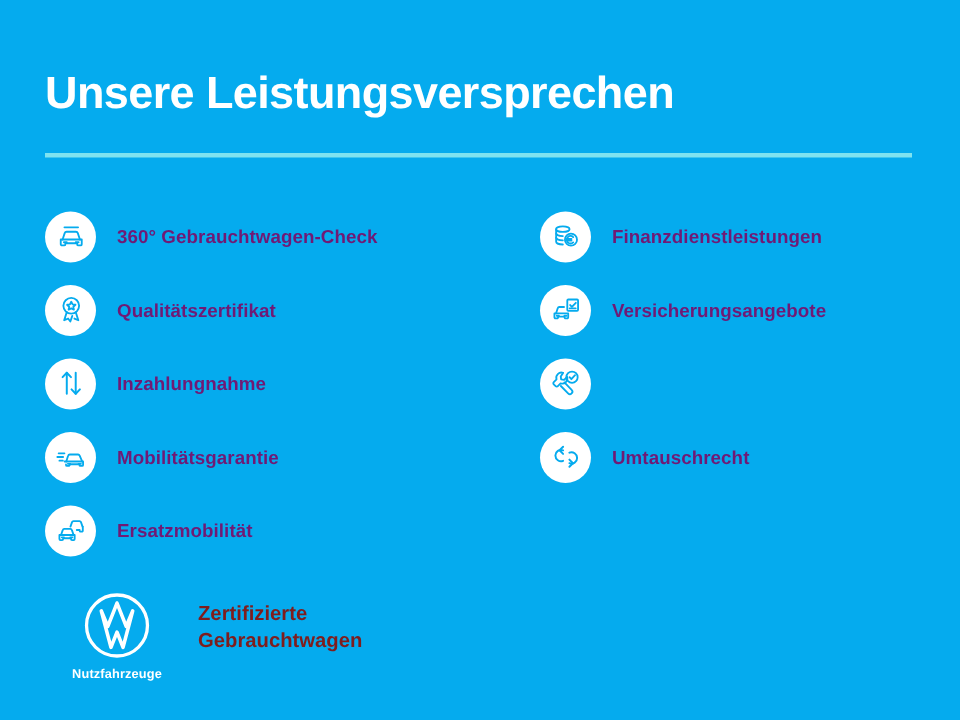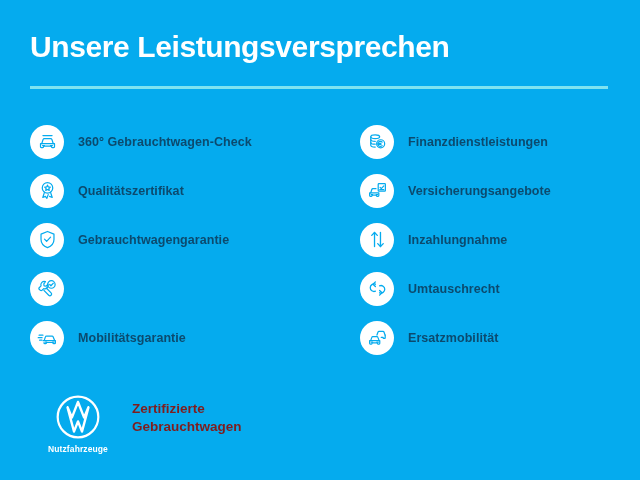--- a/index.html
+++ b/index.html
@@ -13,21 +13,21 @@
   body {
     background: #05ABEE;
     font-family: "Liberation Sans", sans-serif;
     color: #ffffff;
     position: relative;
   }
 
   .poster {
     position: absolute;
     inset: 0;
-    padding: 0 30px;
+    padding: 16px 30px;
   }
 
   
   .header {
     padding-top: 30px;
   }
 
   .page-title {
     font-size: 30px;
     font-weight: bold;
@@ -73,21 +73,21 @@
   .promise-badge svg {
     width: 21px;
     height: 21px;
     display: block;
   }
 
   .promise-label {
     font-size: 12.5px;
     font-weight: bold;
     letter-spacing: 0.05px;
-    color: #0c4a6e;
+    color: #701a75;
     white-space: nowrap;
   }
 
   
   .brand {
     position: absolute;
     left: 30px;
     bottom: 26px;
     display: flex;
     align-items: flex-start;
@@ -184,29 +184,20 @@
           <path d="m4.2 14.8 1.3-4a1.3 1.3 0 0 1 1.2-.9h3.6"></path>
           <path d="M4.8 16.6h1.6M10.6 16.6h1.6"></path>
           <rect x="12.8" y="4.2" width="8.2" height="8.6" rx="0.8"></rect>
           <path d="m15 8.4 1.3 1.4 3-3.1"></path>
           <path d="M14.6 11h4.6"></path>
         </svg>
       </span>
       <span class="promise-label">Versicherungsangebote</span>
     </div>
 
-    <div class="promise-item">
-      <span class="promise-badge">
-        <svg viewBox="0 0 24 24" fill="none" stroke="#05ABEE" stroke-width="1.4" stroke-linecap="round" stroke-linejoin="round">
-          <path d="M12 2.8 4.6 5.9v6.2c0 4.3 3 7.6 7.4 9.1 4.4-1.5 7.4-4.8 7.4-9.1V5.9z"></path>
-          <path d="m8.6 11.6 2.4 2.5 4.5-4.8"></path>
-        </svg>
-      </span>
-      <span class="promise-label">Gebrauchtwagengarantie</span>
-    </div>
 
     <div class="promise-item">
       <span class="promise-badge">
         <svg viewBox="0 0 24 24" fill="none" stroke="#05ABEE" stroke-width="1.5" stroke-linecap="round" stroke-linejoin="round">
           <path d="M8.6 20V4"></path>
           <path d="m5.4 7.3 3.2-3.3 3.2 3.3"></path>
           <path d="M15.4 4v16"></path>
           <path d="m12.2 16.7 3.2 3.3 3.2-3.3"></path>
         </svg>
       </span>
@@ -219,40 +210,40 @@
           <path d="M9.6 4.1a3.9 3.9 0 0 0-5 4.9l-2.1 2.1a1.2 1.2 0 0 0 0 1.7l1.4 1.4a1.2 1.2 0 0 0 1.7 0l2.1-2.1a3.9 3.9 0 0 0 4.9-5L10.4 9.4 8.1 9.1 7.8 6.8z"></path>
           <circle cx="16.4" cy="7.4" r="4.3"></circle>
           <path d="m14.5 7.4 1.4 1.5 2.8-3"></path>
           <path d="m7.9 14.1 5.5 5.6a1.9 1.9 0 0 0 2.7-2.7l-5.5-5.6"></path>
         </svg>
       </span>
     </div>
 
     <div class="promise-item">
       <span class="promise-badge">
+        <svg viewBox="0 0 24 24" fill="none" stroke="#05ABEE" stroke-width="1.4" stroke-linecap="round" stroke-linejoin="round">
+          <path d="M7 15.6h14v2.6a.8.8 0 0 1-.8.8H19a.8.8 0 0 1-.8-.8v-.5h-7.4v.5a.8.8 0 0 1-.8.8H8.8a.8.8 0 0 1-.8-.8v-.3"></path>
+          <path d="m8.2 15.6 1.4-4.3a1.4 1.4 0 0 1 1.3-1h6.3a1.4 1.4 0 0 1 1.2.8l1.9 4.5"></path>
+          <path d="M9.4 17.4h1.8M17.6 17.4h1.8"></path>
+          <path d="M2.4 9.4h4.4M1.4 12.2h4.4M3 15h2.6"></path>
+        </svg>
+      </span>
+      <span class="promise-label">Mobilitätsgarantie</span>
+    </div>
+
+    <div class="promise-item">
+      <span class="promise-badge">
         <svg viewBox="0 0 24 24" fill="none" stroke="#05ABEE" stroke-width="1.5" stroke-linecap="round" stroke-linejoin="round">
           <path d="M9.6 7.1a4.3 4.3 0 1 0 0 8"></path>
           <path d="M14.4 16.9a4.3 4.3 0 1 0 0-8"></path>
           <path d="m9.6 4.4-2.7 2.7 2.7 2.7"></path>
           <path d="m14.4 19.6 2.7-2.7-2.7-2.7"></path>
         </svg>
       </span>
       <span class="promise-label">Umtauschrecht</span>
-    </div>
-
-    <div class="promise-item">
-      <span class="promise-badge">
-        <svg viewBox="0 0 24 24" fill="none" stroke="#05ABEE" stroke-width="1.4" stroke-linecap="round" stroke-linejoin="round">
-          <path d="M7 15.6h14v2.6a.8.8 0 0 1-.8.8H19a.8.8 0 0 1-.8-.8v-.5h-7.4v.5a.8.8 0 0 1-.8.8H8.8a.8.8 0 0 1-.8-.8v-.3"></path>
-          <path d="m8.2 15.6 1.4-4.3a1.4 1.4 0 0 1 1.3-1h6.3a1.4 1.4 0 0 1 1.2.8l1.9 4.5"></path>
-          <path d="M9.4 17.4h1.8M17.6 17.4h1.8"></path>
-          <path d="M2.4 9.4h4.4M1.4 12.2h4.4M3 15h2.6"></path>
-        </svg>
-      </span>
-      <span class="promise-label">Mobilitätsgarantie</span>
     </div>
 
     <div class="promise-item">
       <span class="promise-badge">
         <svg viewBox="0 0 24 24" fill="none" stroke="#05ABEE" stroke-width="1.4" stroke-linecap="round" stroke-linejoin="round">
           <path d="M11.4 9.2 12.6 5.8a1.2 1.2 0 0 1 1.1-.8h4.6a1.2 1.2 0 0 1 1.1.8l1.2 3.4"></path>
           <path d="M20.8 9.2v3.1a.7.7 0 0 1-.7.7h-1a.7.7 0 0 1-.7-.7v-.5h-2.2"></path>
           <path d="M3 15.6h11.6v3.1a.8.8 0 0 1-.8.8h-1.2a.8.8 0 0 1-.8-.8v-.6H5.8v.6a.8.8 0 0 1-.8.8H3.8a.8.8 0 0 1-.8-.8z"></path>
           <path d="m4.2 15.6 1.3-3.7a1.3 1.3 0 0 1 1.2-.9h4.6a1.3 1.3 0 0 1 1.2.9l1.3 3.7"></path>
           <path d="M4.8 17.4h1.7M11.2 17.4h1.7"></path>

